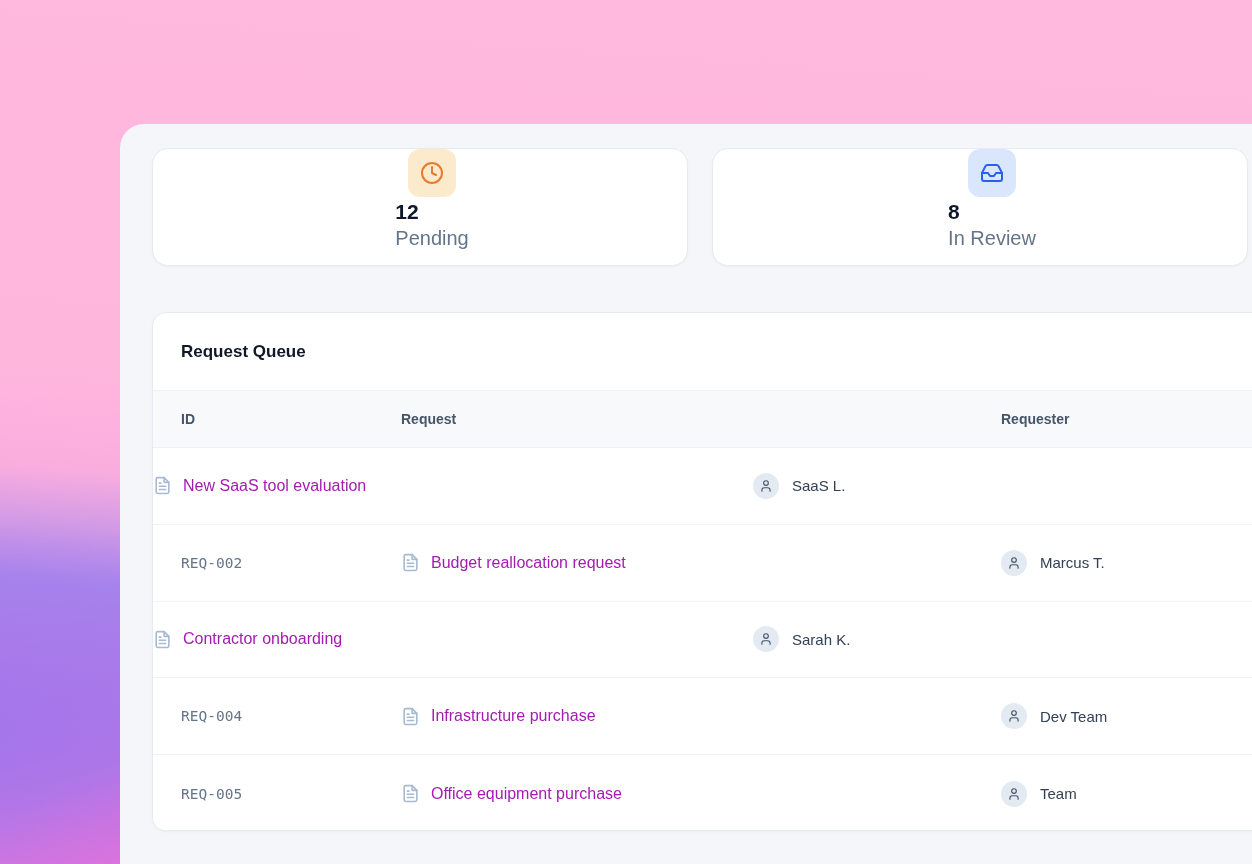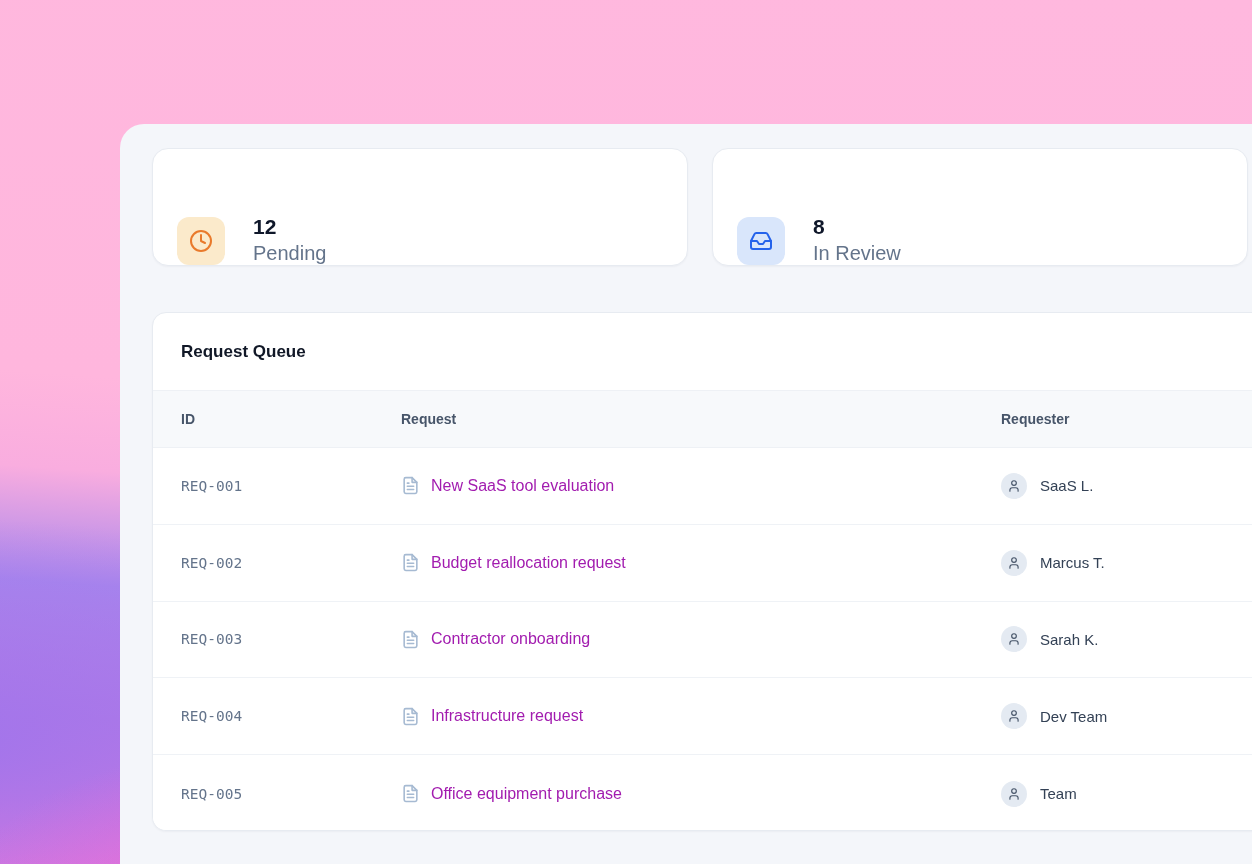--- a/index.html
+++ b/index.html
@@ -14,22 +14,23 @@
   }
   .panel {
     position:absolute; left:120px; top:124px; width:1340px; height:740px;
     background:#F4F6FA; border-radius:24px 0 0 0;
   }
   
   .stats-row { position:absolute; left:32px; top:24px; display:flex; gap:24px; }
   .stat-card {
     width:536px; height:118px; background:#FFFFFF;
     border:1px solid #E7EBF1; border-radius:16px;
-    display:flex; align-items:flex-end; padding-left:24px; gap:28px;
+    display:flex; align-items:center; padding-left:24px; gap:2px;
     box-shadow:0 1px 2px rgba(16,24,40,0.04);
+    flex-direction:column;
   }
   .icon-box { width:48px; height:48px; border-radius:12px; display:flex; align-items:center; justify-content:center; flex:none; }
   .icon-box.amber { background:#FBEACB; color:#E97A2B; }
   .icon-box.blue  { background:#D9E6FB; color:#2563EB; }
   .icon-box svg { width:24px; height:24px; }
   .stat-text { display:flex; flex-direction:column; justify-content:center; }
   .stat-value { font-size:21px; font-weight:700; color:#0F172A; line-height:1.2; }
   .stat-label { font-size:20px; color:#64748B; margin-top:3px; }
   
   .table-card {
@@ -99,21 +100,20 @@
 
     <div class="table-title">Request Queue</div>
 
     <div class="thead">
       <div class="col-id">ID</div>
       <div class="col-request">Request</div>
       <div class="col-requester">Requester</div>
     </div>
 
     <div class="trow">
-      <div class="col-id"><span class="req-id">REQ-001</span></div>
       <div class="col-request">
         <span class="doc-icon">
           <svg viewBox="0 0 24 24" fill="none" stroke="currentColor" stroke-width="2" stroke-linecap="round" stroke-linejoin="round">
             <path d="M14 2H6a2 2 0 0 0-2 2v16a2 2 0 0 0 2 2h12a2 2 0 0 0 2-2V8z"></path>
             <polyline points="14 2 14 8 20 8"></polyline>
             <line x1="16" y1="13" x2="8" y2="13"></line>
               <line x1="16" y1="17" x2="8" y2="17"></line>
               <line x1="10" y1="9" x2="8" y2="9"></line>
           </svg>
         </span>
@@ -149,21 +149,20 @@
           <svg viewBox="0 0 24 24" fill="none" stroke="currentColor" stroke-width="2" stroke-linecap="round" stroke-linejoin="round">
             <path d="M19 21v-2a4 4 0 0 0-4-4H9a4 4 0 0 0-4 4v2"></path>
               <circle cx="12" cy="7" r="4"></circle>
           </svg>
         </span>
         <span class="requester-name">Marcus T.</span>
       </div>
     </div>
 
     <div class="trow">
-      <div class="col-id"><span class="req-id">REQ-003</span></div>
       <div class="col-request">
         <span class="doc-icon">
           <svg viewBox="0 0 24 24" fill="none" stroke="currentColor" stroke-width="2" stroke-linecap="round" stroke-linejoin="round">
             <path d="M14 2H6a2 2 0 0 0-2 2v16a2 2 0 0 0 2 2h12a2 2 0 0 0 2-2V8z"></path>
             <polyline points="14 2 14 8 20 8"></polyline>
             <line x1="16" y1="13" x2="8" y2="13"></line>
               <line x1="16" y1="17" x2="8" y2="17"></line>
               <line x1="10" y1="9" x2="8" y2="9"></line>
           </svg>
         </span>
@@ -185,21 +184,21 @@
       <div class="col-request">
         <span class="doc-icon">
           <svg viewBox="0 0 24 24" fill="none" stroke="currentColor" stroke-width="2" stroke-linecap="round" stroke-linejoin="round">
             <path d="M14 2H6a2 2 0 0 0-2 2v16a2 2 0 0 0 2 2h12a2 2 0 0 0 2-2V8z"></path>
             <polyline points="14 2 14 8 20 8"></polyline>
             <line x1="16" y1="13" x2="8" y2="13"></line>
               <line x1="16" y1="17" x2="8" y2="17"></line>
               <line x1="10" y1="9" x2="8" y2="9"></line>
           </svg>
         </span>
-        <span class="req-name">Infrastructure request</span>
+        <span class="req-name">Infrastructure purchase</span>
       </div>
       <div class="col-requester">
         <span class="avatar">
           <svg viewBox="0 0 24 24" fill="none" stroke="currentColor" stroke-width="2" stroke-linecap="round" stroke-linejoin="round">
             <path d="M19 21v-2a4 4 0 0 0-4-4H9a4 4 0 0 0-4 4v2"></path>
               <circle cx="12" cy="7" r="4"></circle>
           </svg>
         </span>
         <span class="requester-name">Dev Team</span>
       </div>

